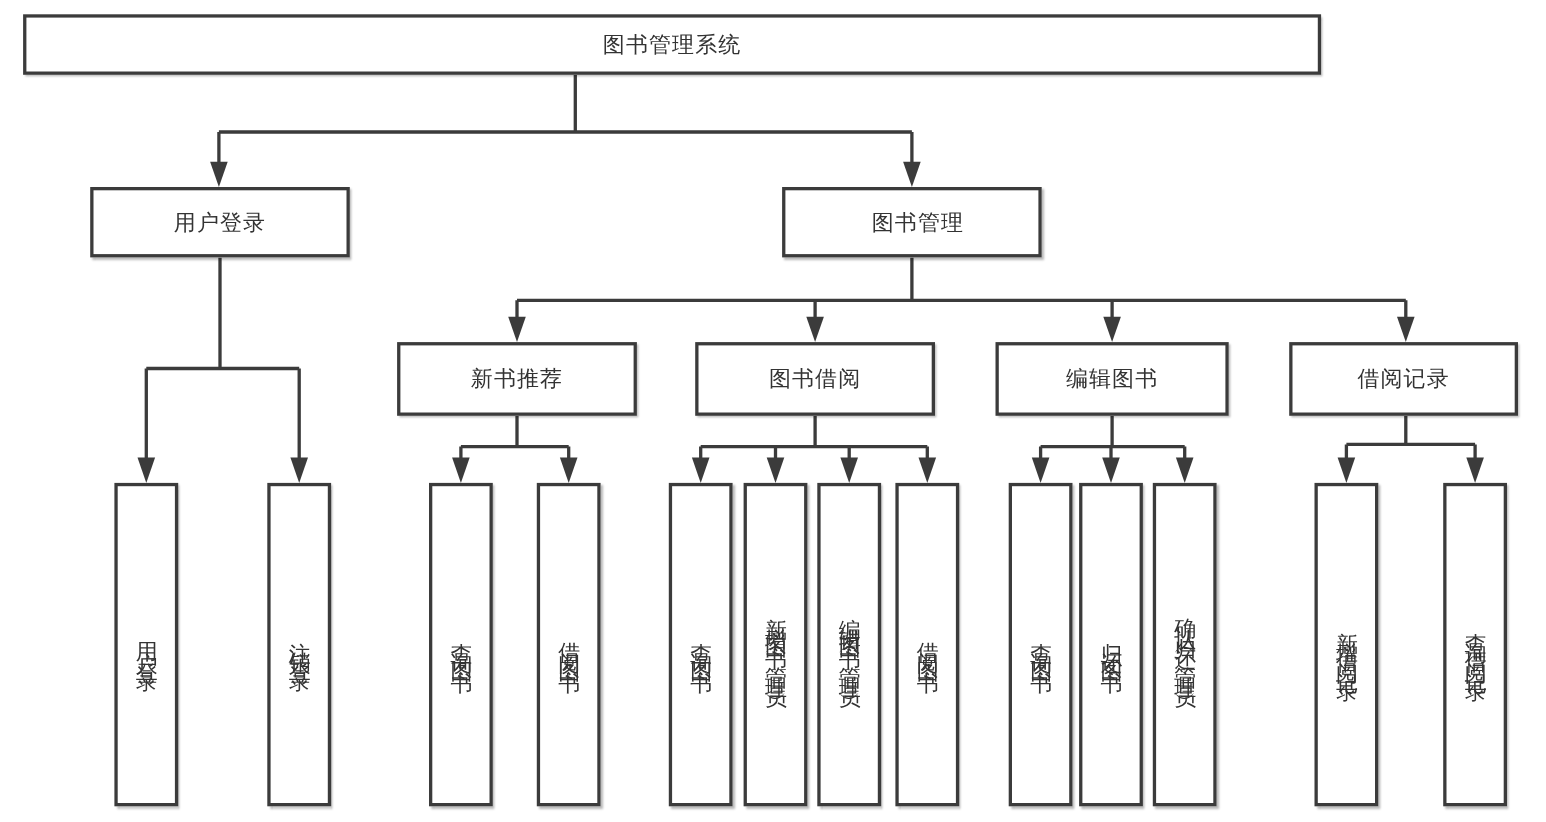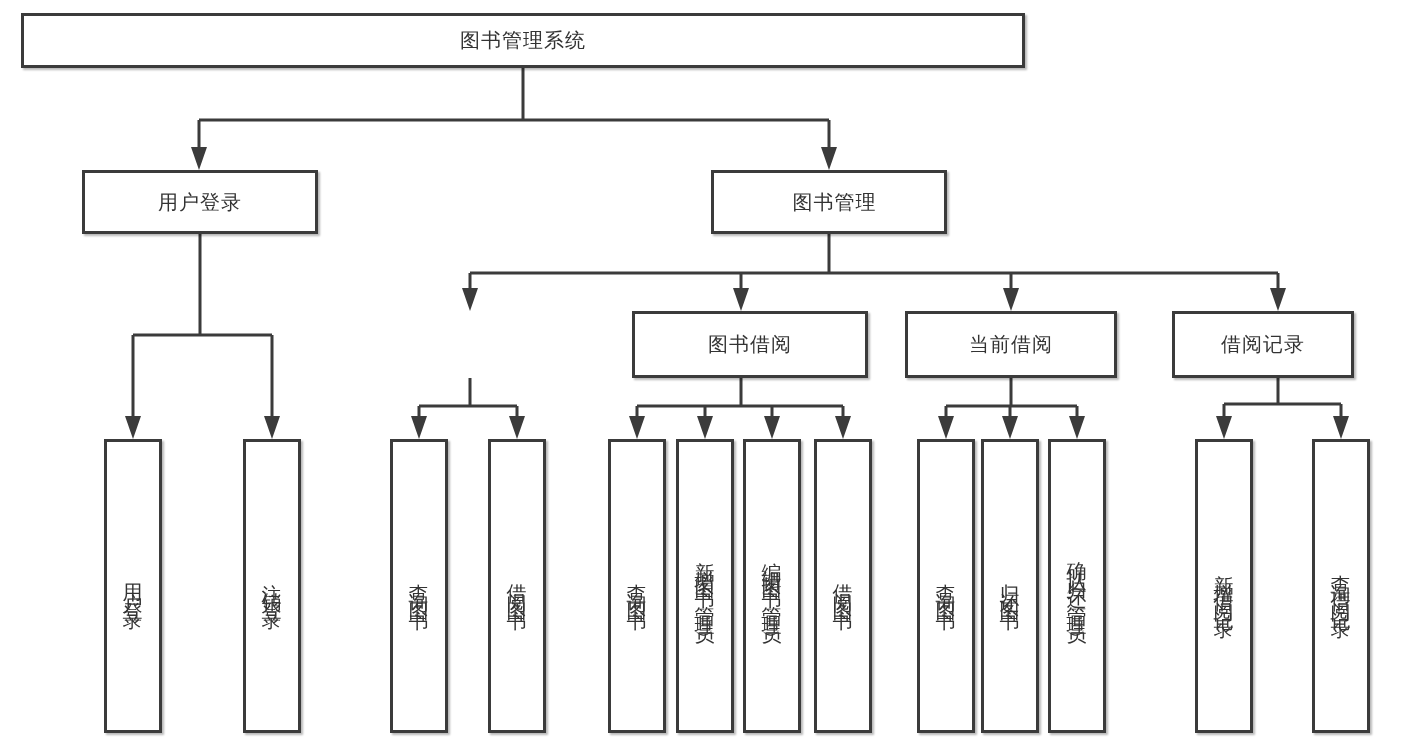--- a/index.html
+++ b/index.html
@@ -12,29 +12,29 @@
   svg.connectors{position:absolute;left:0;top:0;width:1405px;height:747px;}
   .cline{fill:none;stroke:var(--line,#3b3b3b);stroke-width:3;}
   .carrow{fill:var(--line,#3b3b3b);stroke:none;}
   .box{
     position:absolute;box-sizing:border-box;background:#fff;
     border:3px solid var(--line,#3b3b3b);
     display:flex;align-items:center;justify-content:center;
     color:var(--text,#333333);
     box-shadow:2px 2px 2px rgba(0,0,0,0.28);
   }
-  .root{left:21px;top:13px;width:1004px;height:55px;font-size:20px;letter-spacing:1px;}
+  .root{left:21px;top:13px;width:1180px;height:55px;font-size:20px;letter-spacing:1px;}
   .lvl2{top:170px;height:64px;font-size:20px;letter-spacing:1px;}
   .l2a{left:82px;width:236px;}
   .l2b{left:711px;width:236px;padding-left:11px;}
   .lvl3{top:311px;height:67px;font-size:20px;letter-spacing:1px;}
   .l3a{left:361px;width:218px;}
-  .l3b{left:632px;width:236px;}
+  .l3b{left:632px;width:218px;}
   .l3c{left:905px;width:212px;}
-  .l3d{left:1172px;width:182px;}
+  .l3d{left:1172px;width:208px;}
   .leaf{top:439px;height:294px;width:58px;}
   .vtext{
     writing-mode:vertical-rl;text-orientation:mixed;
     font-size:20px;line-height:1;letter-spacing:9px;
     color:var(--text,#333333);
   }
   .watermark{
     position:absolute;left:1183px;top:714px;z-index:5;
     font-size:20px;letter-spacing:0.5px;white-space:nowrap;
     color:var(--wm,#b4b4b4);
@@ -99,25 +99,28 @@
     <span>图书管理系统</span>
   </div>
 
   <div class="box lvl2 l2a">
     <span>用户登录</span>
   </div>
   <div class="box lvl2 l2b">
     <span>图书管理</span>
   </div>
 
+  <div class="box lvl3 l3a">
+    <span>新书推荐</span>
+  </div>
   <div class="box lvl3 l3b">
     <span>图书借阅</span>
   </div>
   <div class="box lvl3 l3c">
-    <span>当前借阅</span>
+    <span>编辑图书</span>
   </div>
   <div class="box lvl3 l3d">
     <span>借阅记录</span>
   </div>
 
   <div class="box leaf" style="left:104px">
     <span class="vtext">用户登录</span>
   </div>
   <div class="box leaf" style="left:243px">
     <span class="vtext">注销登录</span>

